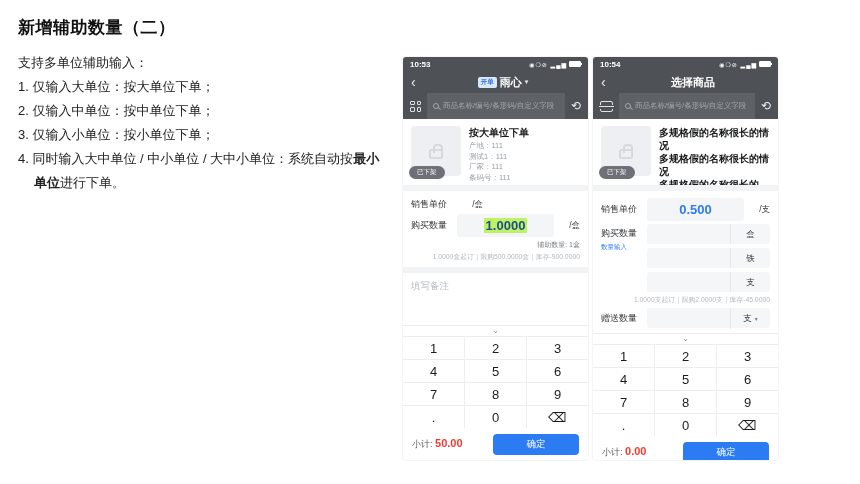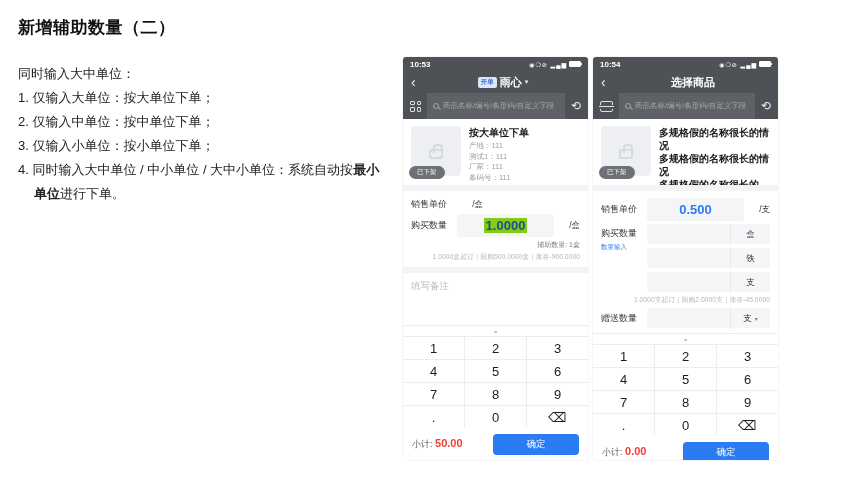--- a/index.html
+++ b/index.html
@@ -1,21 +1,21 @@
 <!DOCTYPE html>
 <html><head>
 <meta charset="utf-8">
 <style>
   * { margin:0; padding:0; box-sizing:border-box; }
   html,body { width:860px; height:484px; }
   body { font-family:"Liberation Sans","DejaVu Sans",sans-serif; background:#fff; position:relative; overflow:hidden; }
 
   
   .slide-text { position:absolute; left:18px; top:16px; width:370px; color:#1a1a1a; }
-  .slide-title { font-size:17px; font-weight:bold; letter-spacing:.5px; margin-bottom:23px; color:#111; }
+  .slide-title { font-size:17px; font-weight:bold; letter-spacing:.5px; margin-bottom:12px; color:#111; }
   .slide-body { font-size:13px; line-height:24px; color:#222; }
   .li4 { padding-left:16px; text-indent:-16px; }
   .li4 b { font-weight:bold; }
 
   
   .phone { position:absolute; top:57px; width:185px; height:403px; background:#fff; display:flex; flex-direction:column; overflow:hidden; border-radius:3px; box-shadow:0 0 0 1px rgba(0,0,0,.04); }
   #phone1 { left:403px; } #phone2 { left:593px; }
 
   .statusbar { height:14px; background:#4e5257; color:#fff; display:flex; align-items:center; justify-content:space-between; padding:0 7px; flex:0 0 auto; }
   .statusbar .time { font-size:8px; font-weight:bold; }
@@ -52,21 +52,21 @@
   .prod-name.multi { margin-bottom:0; }
   .prod-field { font-size:7.5px; color:#9aa0a6; line-height:10.5px; }
 
   .gap { height:6px; background:#f2f3f5; flex:0 0 auto; }
 
   .section { background:#fff; padding:4px 8px 2px; flex:0 0 auto; }
   .frow { display:flex; align-items:center; margin:3px 0; }
   .flabel { width:46px; font-size:9px; color:#33363a; flex:0 0 auto; }
   .pill-input { flex:1; height:23px; background:#f4f5f7; border-radius:3px; display:flex; align-items:center; justify-content:center; }
   .pill-input .val { color:#2b7bf3; font-weight:bold; font-size:13px; }
-  .val-sel { background:#84cc16; color:#1d4f8c !important; padding:0 2px; }
+  .val-sel { background:#bef264; color:#1d4f8c !important; padding:0 2px; }
   .unit-out { width:26px; text-align:right; font-size:8.5px; color:#33363a; flex:0 0 auto; }
   .aux-line { text-align:right; font-size:7px; color:#7d8288; margin-top:1px; }
   .hint-line { text-align:right; font-size:6.8px; color:#b4b8bd; margin:2px 0 3px; white-space:nowrap; }
 
   .note-row { background:#fff; padding:7px 8px; font-size:9.5px; color:#b6bac0; flex:0 0 auto; }
   .spacer { flex:1 1 auto; background:#fff; }
 
   
   .qty-block { display:flex; margin:3px 0; }
   .qty-left { width:46px; flex:0 0 auto; }
@@ -87,21 +87,21 @@
   .subtotal { font-size:9px; color:#55585c; }
   .subtotal .amt { color:#f23b2f; font-weight:bold; font-size:11px; }
   .confirm-btn { width:86px; height:21px; background:#2b7bf3; color:#fff; font-size:9.5px; border:none; border-radius:4px; display:flex; align-items:center; justify-content:center; }
 </style>
 </head>
 <body>
 
 <div class="slide-text">
   <div class="slide-title">新增辅助数量（二）</div>
   <div class="slide-body">
-    <div>同时输入大中单位：</div>
+    <div>支持多单位辅助输入：</div>
     <div>1. 仅输入大单位：按大单位下单；</div>
     <div>2. 仅输入中单位：按中单位下单；</div>
     <div>3. 仅输入小单位：按小单位下单；</div>
     <div class="li4"><span>4. 同时输入大中单位 / 中小单位 / 大中小单位：系统自动按</span><b>最小单位</b><span>进行下单。</span></div>
   </div>
 </div>
 
 <div class="phone" id="phone1">
   <div class="statusbar">
     <span class="time">10:53</span>

